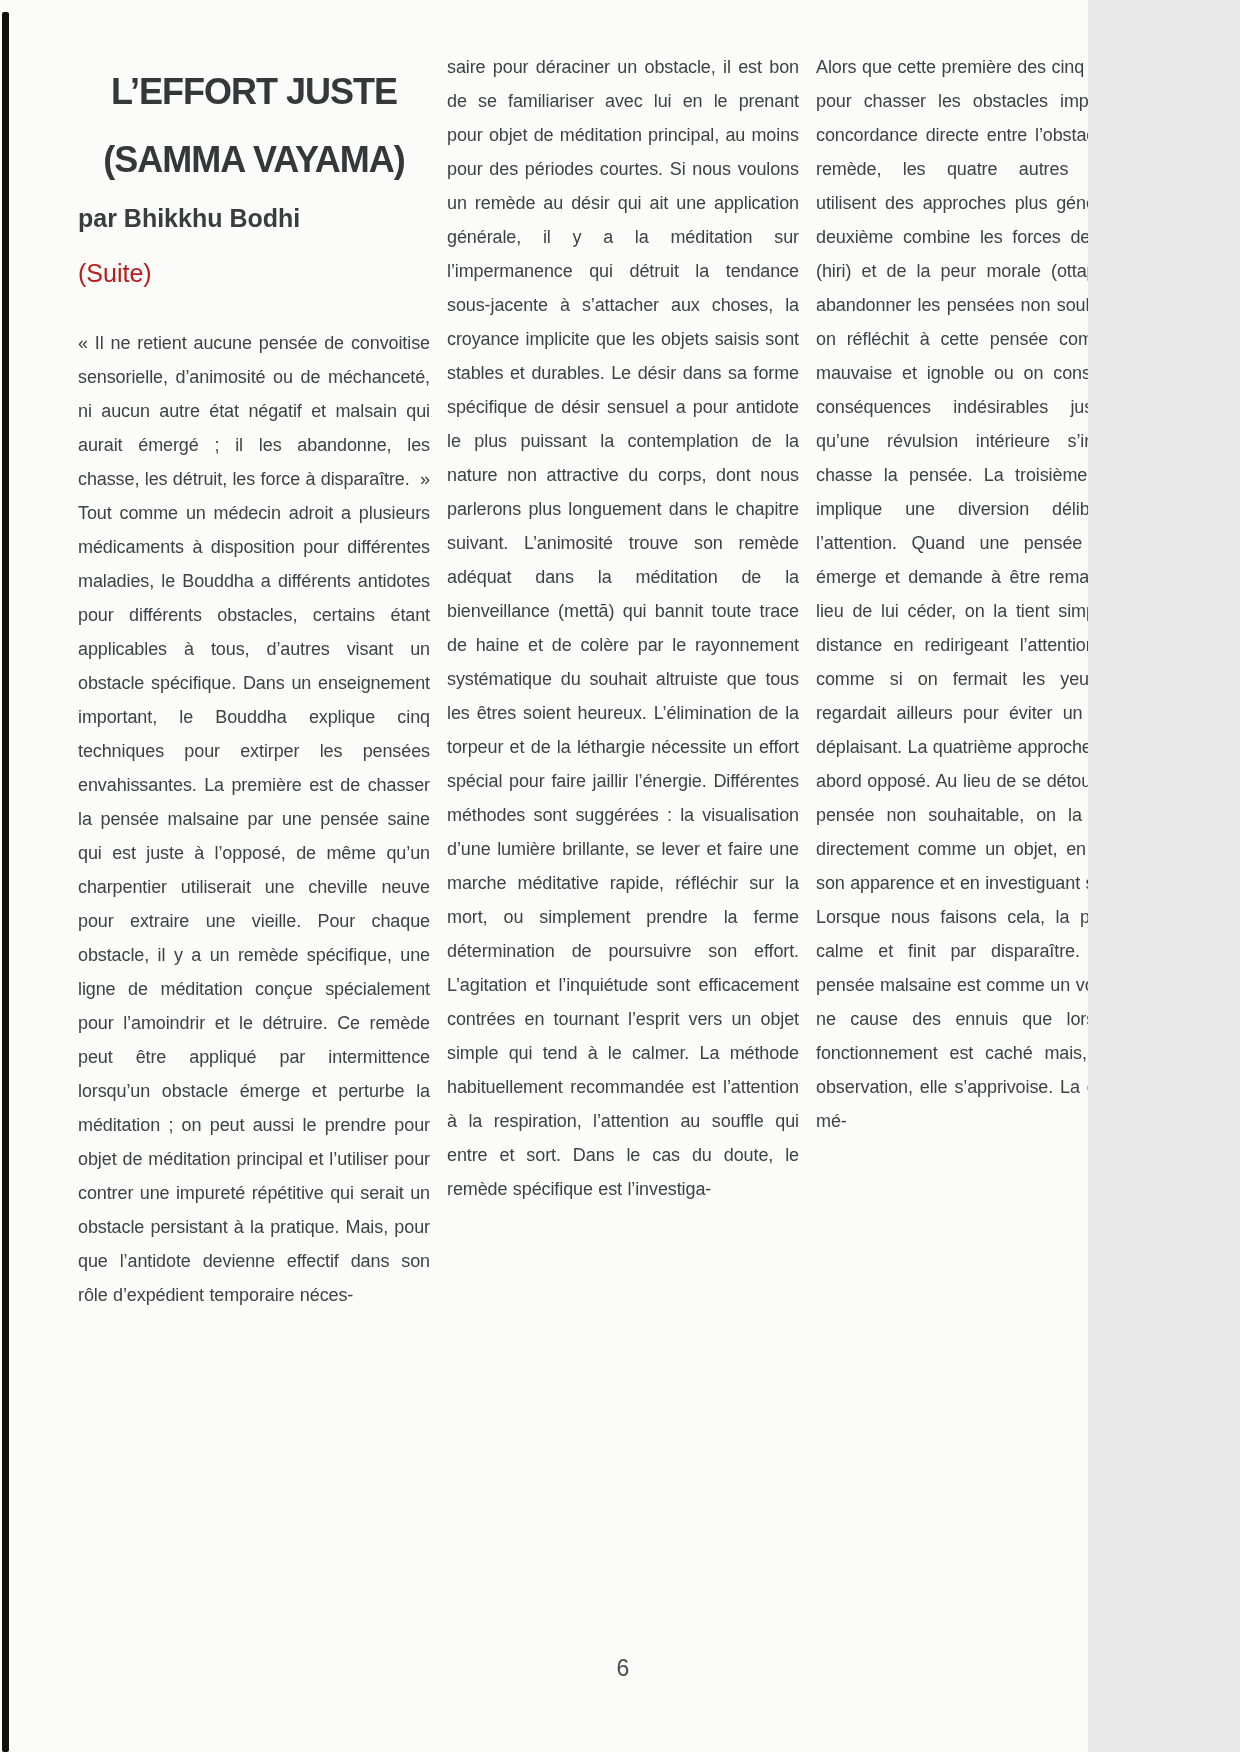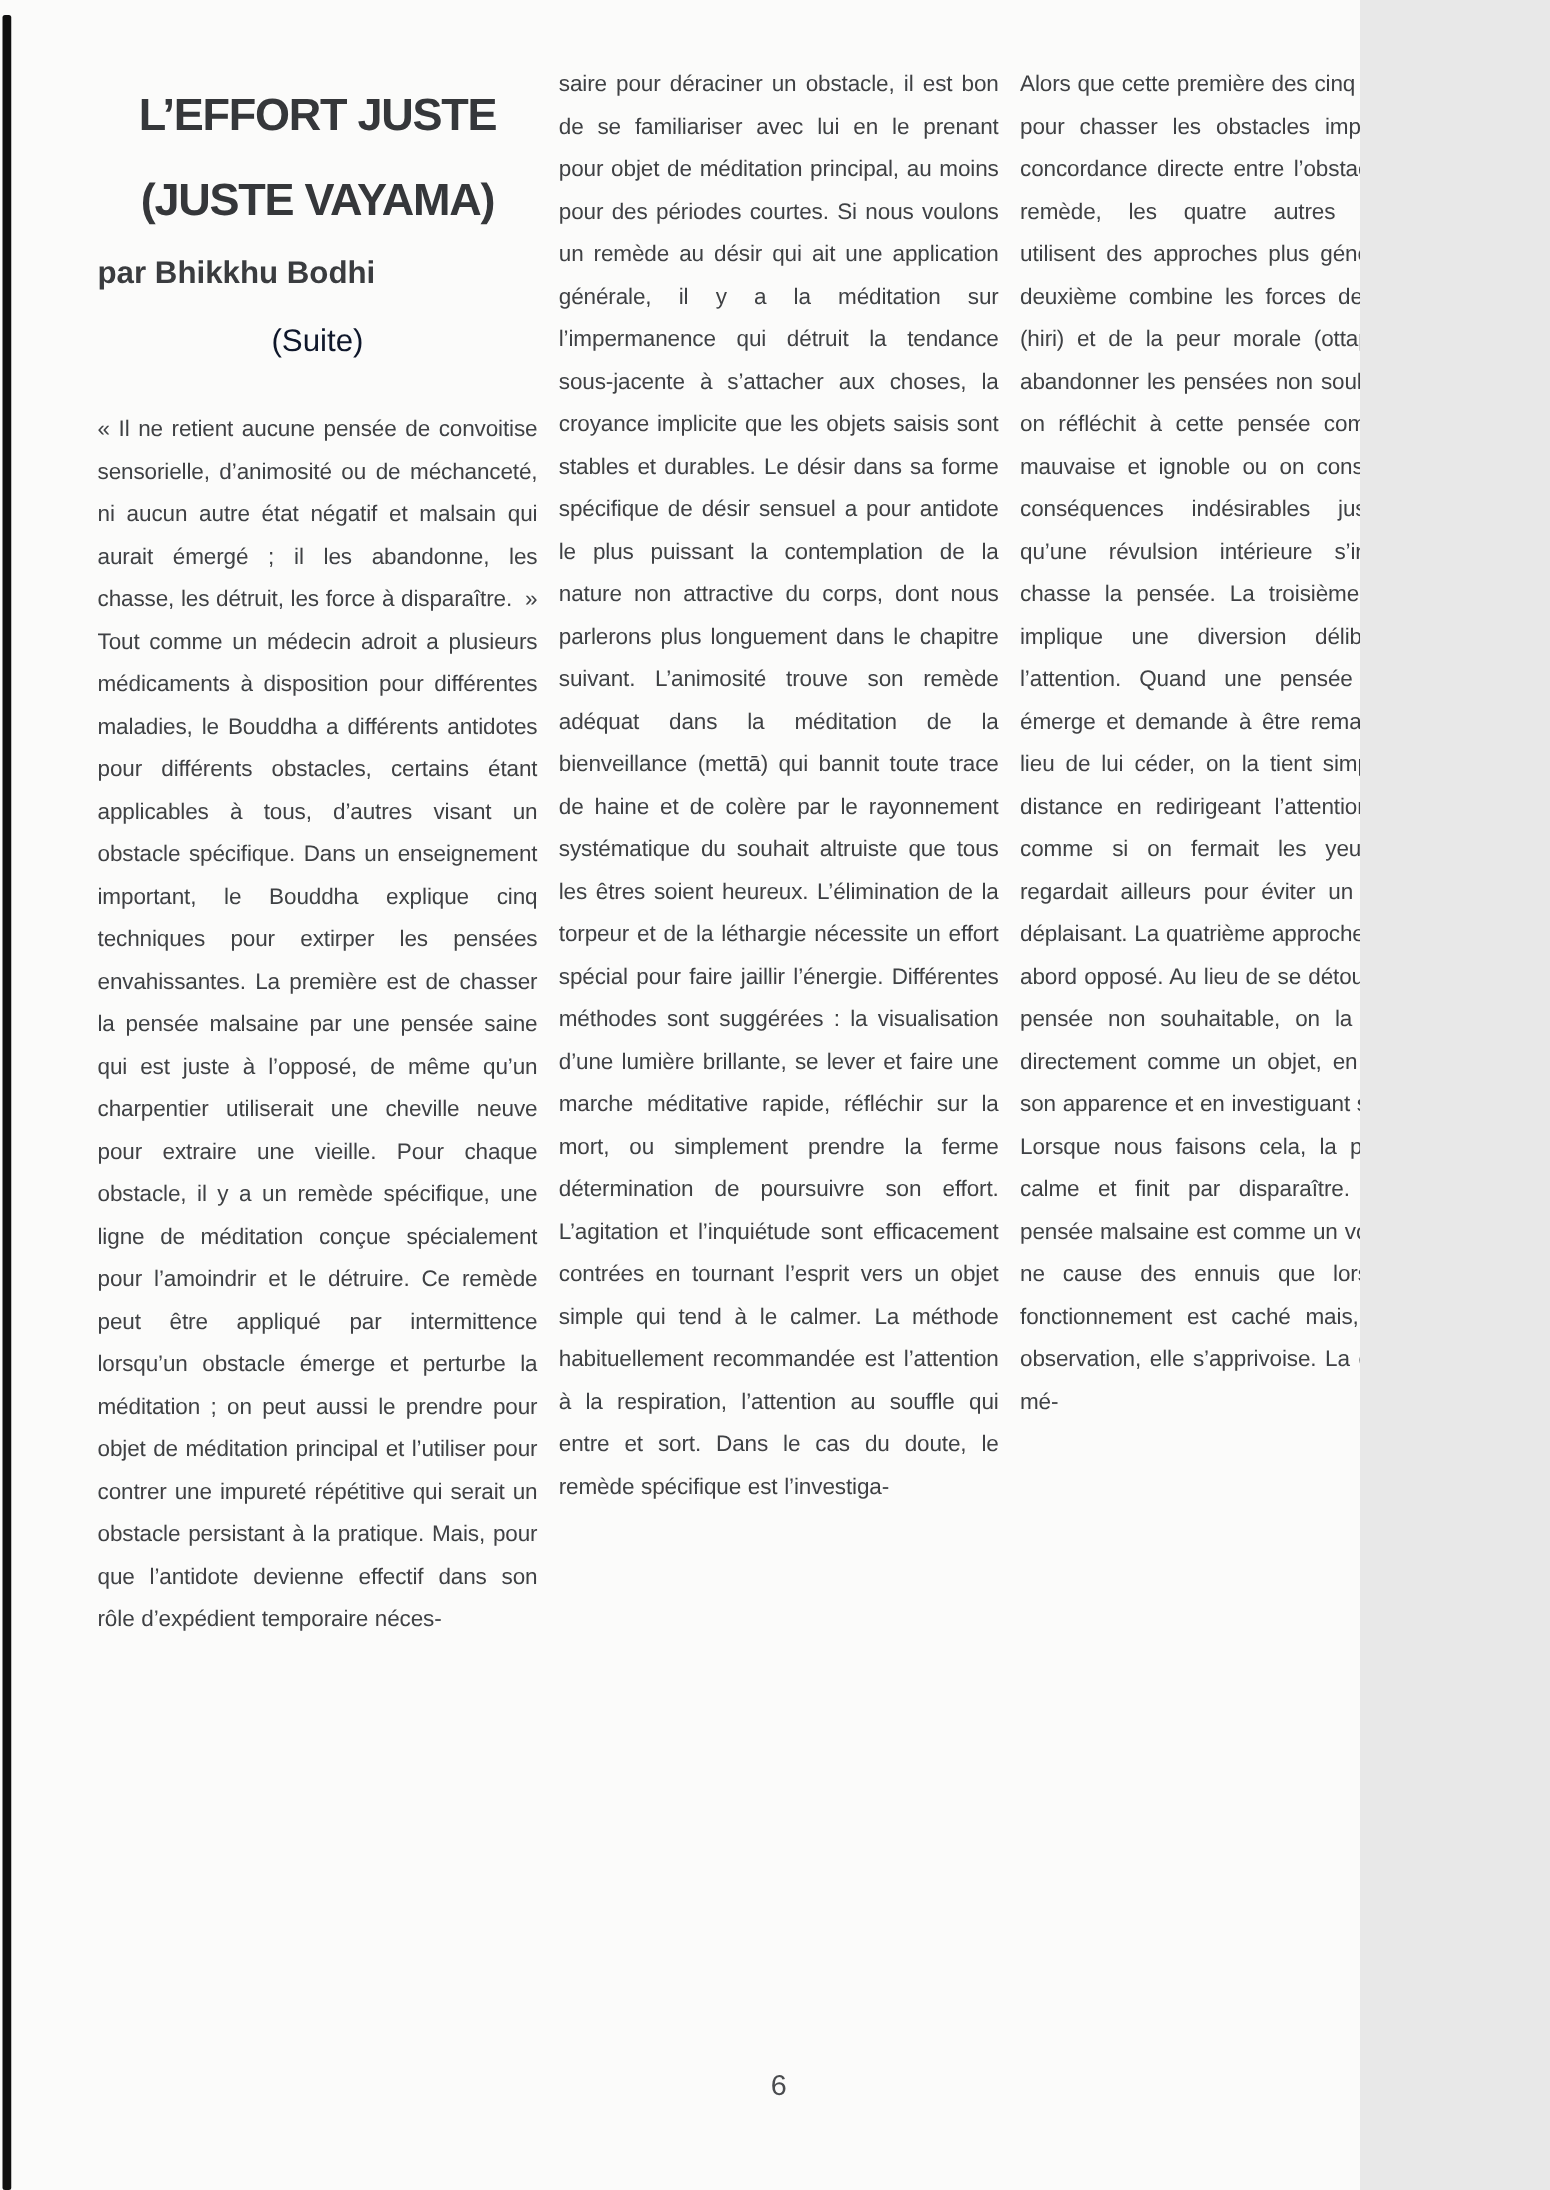--- a/index.html
+++ b/index.html
@@ -51,23 +51,23 @@
   .title span { display: block; }
   .byline {
     margin-top: 10px;
     text-align: left;
     font-size: 25px;
     font-weight: 700;
     color: #3a3c3f;
   }
   .subtitle {
     margin-top: 26px;
-    text-align: center;
+    text-align: left;
     font-size: 25px;
-    color: #0f172a;
+    color: #b91c1c;
   }
 
   p.body-para, p.quote {
     margin: 0;
     font-size: 18px;
     line-height: 34px;
     text-align: justify;
     hyphens: auto;
     letter-spacing: -0.1px;
     word-spacing: 0.5px;
@@ -89,21 +89,21 @@
 <body>
 
 <div class="page">
   <div class="scan-edge"></div>
 
   <div class="content">
 
     <div class="col col1">
       <h1 class="title">
         <span>L’EFFORT JUSTE</span>
-        <span>(JUSTE VAYAMA)</span>
+        <span>(SAMMA VAYAMA)</span>
       </h1>
       <div class="byline">par Bhikkhu Bodhi</div>
       <div class="subtitle">(Suite)</div>
 
       <p class="quote"><span>« Il ne retient aucune pensée de convoitise sensorielle, d’animosité ou de méchanceté, ni aucun autre état négatif et malsain qui aurait émergé ; il les abandonne, les chasse, les détruit, les force à disparaître.</span>
         <span class="qclose">»</span>
       </p>
       <p class="body-para">Tout comme un médecin adroit a plusieurs médicaments à disposition pour différentes maladies, le Bouddha a différents antidotes pour différents obstacles, certains étant applicables à tous, d’autres visant un obstacle spécifique. Dans un enseignement important, le Bouddha explique cinq techniques pour extirper les pensées envahissantes. La première est de chasser la pensée malsaine par une pensée saine qui est juste à l’opposé, de même qu’un charpentier utiliserait une cheville neuve pour extraire une vieille. Pour chaque obstacle, il y a un remède spécifique, une ligne de méditation conçue spécialement pour l’amoindrir et le détruire. Ce remède peut être appliqué par intermittence lorsqu’un obstacle émerge et perturbe la méditation ; on peut aussi le prendre pour objet de méditation principal et l’utiliser pour contrer une impureté répétitive qui serait un obstacle persistant à la pratique. Mais, pour que l’antidote devienne effectif dans son rôle d’expédient temporaire néces-</p>
     </div>
 

